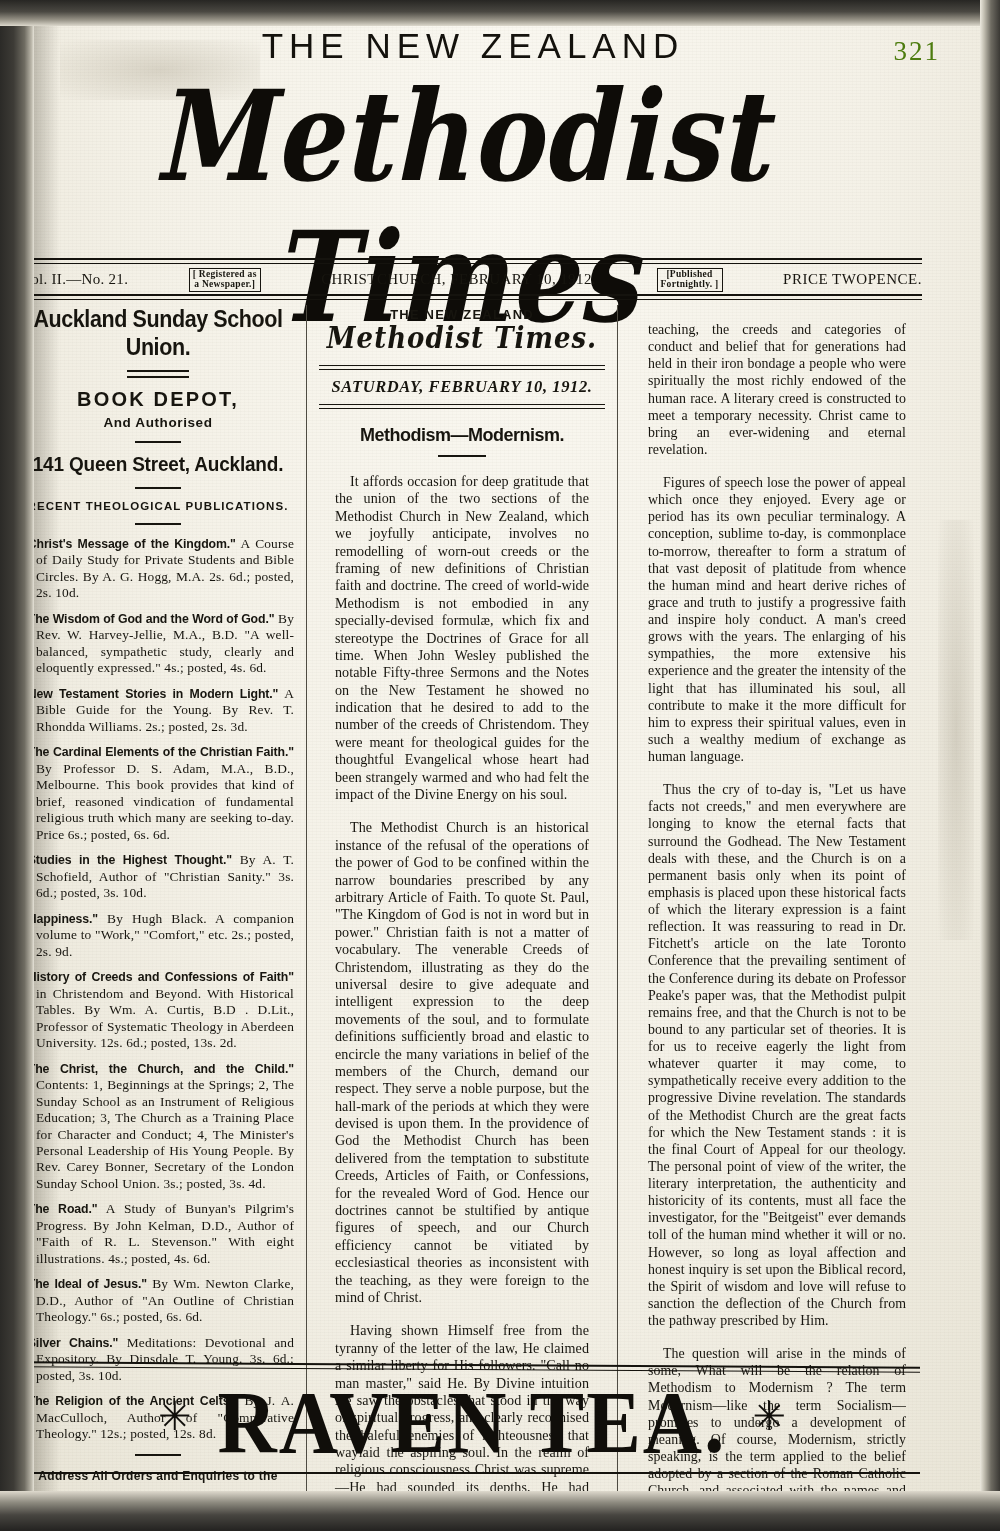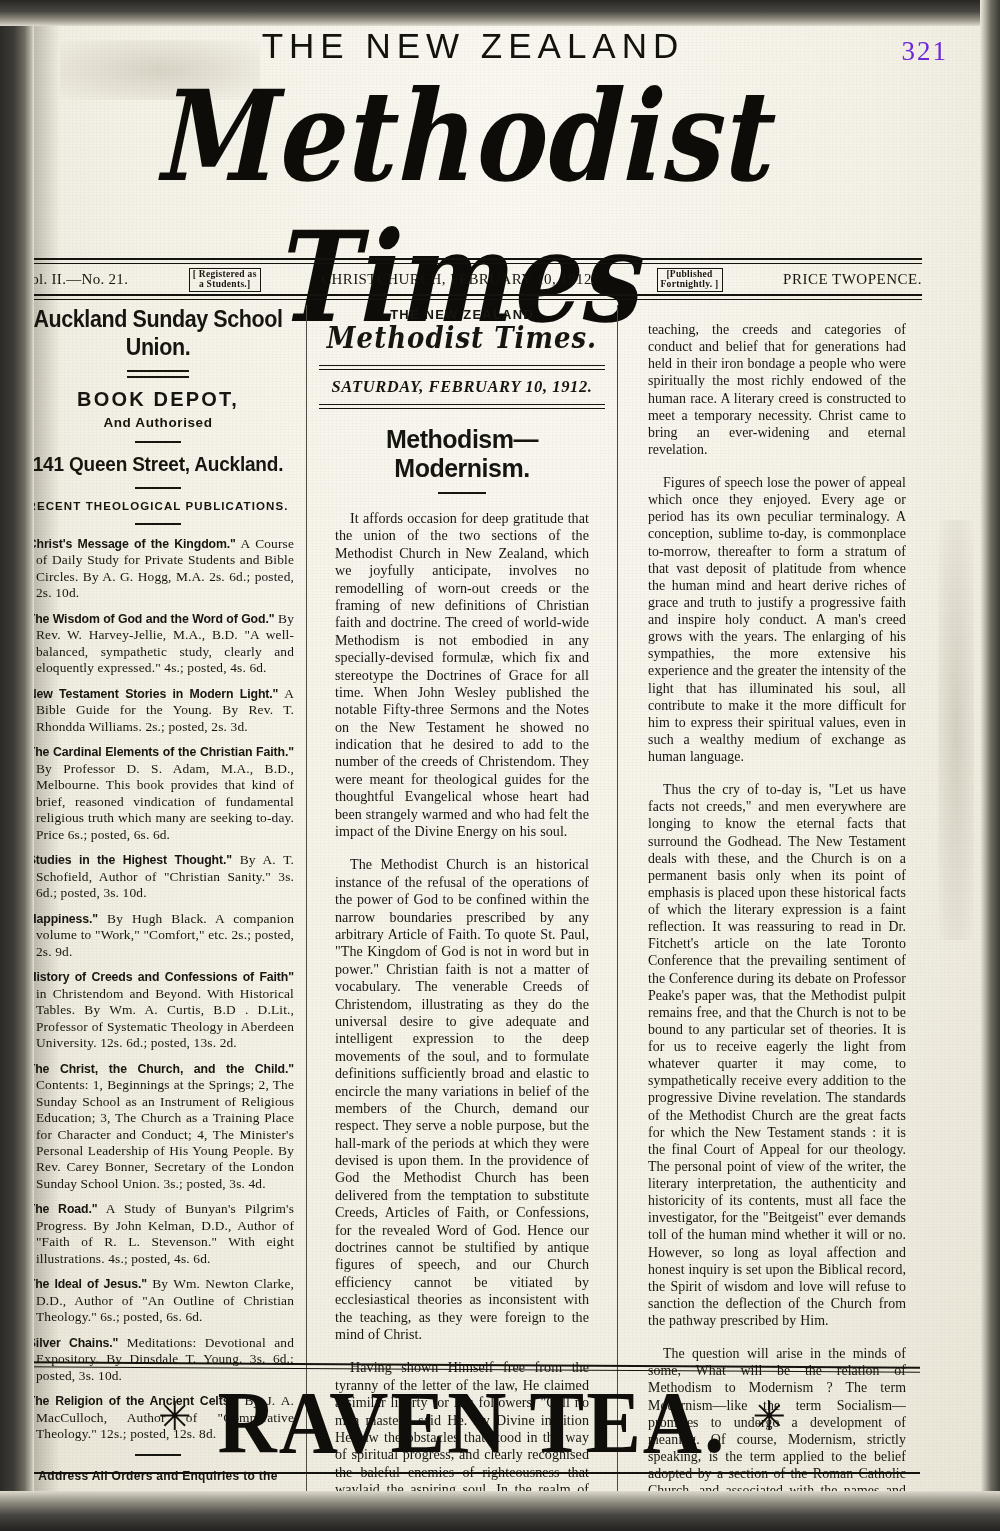--- a/index.html
+++ b/index.html
@@ -69,24 +69,24 @@
     letter-spacing: 1px;
     line-height: 1.12;
     color: #0e0c08;
     margin-top: 4px;
     transform: scaleY(1.18) skewX(-3deg);
     transform-origin: center top;
     font-style: italic;
   }
   .page-number {
     position: absolute;
-    right: 52px; top: 36px;
+    right: 60px; top: 36px;
     font-family: "Liberation Serif", serif;
     font-size: 27px;
-    color: #6d28d9;
+    color: #4d7c0f;
     letter-spacing: 2px;
   }
 
   
   .rule-double {
     position: absolute;
     left: 22px; width: 900px;
     border-top: 2px solid #15130e;
     border-bottom: 1px solid #15130e;
     height: 3px;
@@ -226,21 +226,21 @@
     letter-spacing: 0.6px;
     margin: 7px 0 7px;
   }
   .ed-rule-b {
     height: 3px;
     border-top: 1.6px solid #17150f; border-bottom: 1px solid #17150f;
     margin-bottom: 16px;
   }
   .ed-title {
     font-family: "Liberation Sans", sans-serif;
-    font-weight: 700; font-size: 25px; text-align: center;
+    font-weight: 700; font-size: 18px; text-align: center;
     letter-spacing: -0.5px;
   }
   .ed-title-rule {
     width: 48px; height: 0; margin: 9px auto 10px;
     border-top: 2.5px solid #17150f;
   }
   .body-p {
     font-size: 14.1px;
     line-height: 1.235;
     text-align: justify;
@@ -322,21 +322,21 @@
     <div class="mast-kicker">THE NEW ZEALAND</div>
     <div class="mast-title">Methodist Times</div>
   </div>
   <div class="page-number">321</div>
 
   <div class="rule-double" style="top:258px;"></div>
   <div class="volbar" style="top:268px;">
     <div class="vb-vol">Vol. II.—No. 21.</div>
     <div class="bracketed">
       <div>[ Registered as</div>
-      <div>a Students.]</div>
+      <div>a Newspaper.]</div>
     </div>
     <div class="vb-date">CHRISTCHURCH, FEBRUARY 10, 1912.</div>
     <div class="bracketed">
       <div>[Published</div>
       <div>Fortnightly. ]</div>
     </div>
     <div class="vb-price">PRICE TWOPENCE.</div>
   </div>
   <div class="rule-double" style="top:294px;"></div>
 

